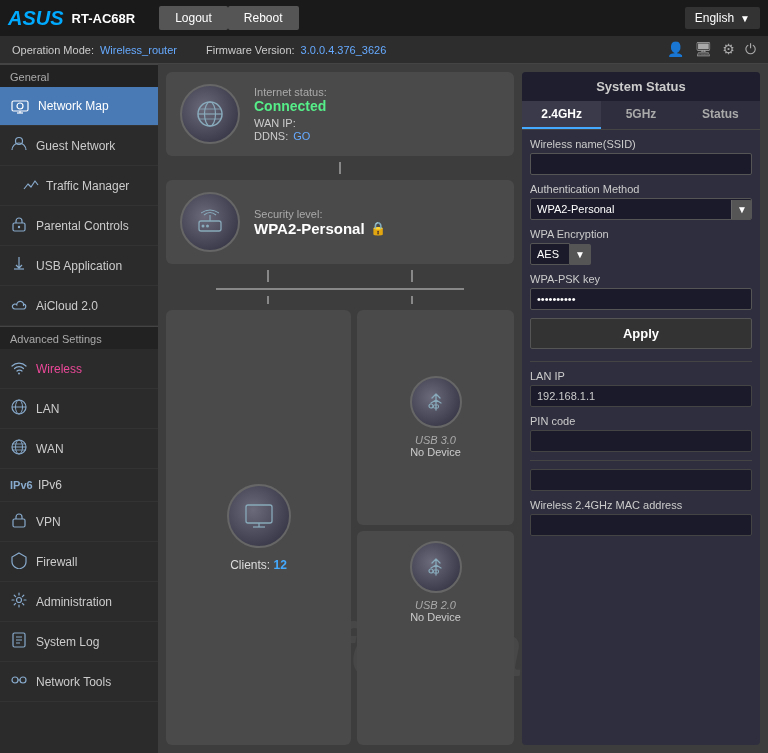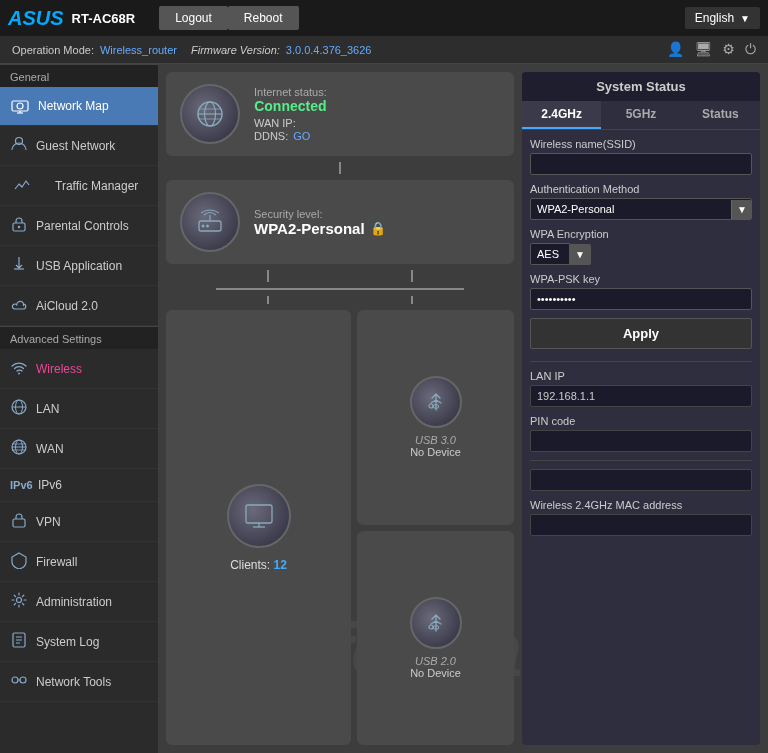--- a/index.html
+++ b/index.html
@@ -24,21 +24,21 @@
   </div>
   <div style="margin-left:auto;display:flex;align-items:center;background:#333;color:#fff;padding:4px 10px;border-radius:2px;gap:6px;cursor:pointer;font-size:12px;">
     <span>English</span>
     <span style="font-size:10px;">▼</span>
   </div>
 </div>
 
 <div style="background:#2d2d2d;padding:4px 12px;color:#ccc;font-size:11px;display:flex;align-items:center;gap:6px;border-bottom:1px solid #444;height:28px;">
   <span>Operation Mode:</span>
   <a style="color:#6af;text-decoration:none;">Wireless_router</a>
-  <span style="margin-left:8px;font-style:italic;">Firmware Version:</span>
+  <span style="margin-left:23px;">Firmware Version:</span>
   <a style="color:#6af;text-decoration:none;">3.0.0.4.376_3626</a>
   <div style="margin-left:auto;display:flex;gap:10px;">
     <span style="color:#aaa;font-size:14px;cursor:pointer;">👤</span>
     <span style="color:#aaa;font-size:14px;cursor:pointer;">🖥</span>
     <span style="color:#aaa;font-size:14px;cursor:pointer;">⚙</span>
     <span style="color:#aaa;font-size:14px;cursor:pointer;">⏻</span>
   </div>
 </div>
 
 <div style="display:flex;height:689px;">
@@ -63,21 +63,21 @@
     <div style="display:flex;align-items:center;gap:8px;padding:9px 10px;color:#ccc;cursor:pointer;font-size:12px;border-bottom:1px solid #333;">
       <span style="font-size:14px;color:#88aacc;">
         <svg width="18" height="18" viewBox="0 0 18 18" fill="none">
             <circle cx="9" cy="6" r="3.5" stroke="#88aacc" stroke-width="1.2" fill="none"></circle>
             <path d="M2 15c0-3.866 3.134-7 7-7s7 3.134 7 7" stroke="#88aacc" stroke-width="1.2" fill="none"></path>
           </svg>
       </span>
       <span>Guest Network</span>
     </div>
 
-    <div style="display:flex;align-items:center;gap:24px;padding:9px 13px;color:#ccc;cursor:pointer;font-size:12px;border-bottom:1px solid #333;">
+    <div style="display:flex;align-items:center;gap:6px;padding:9px 22px;color:#ccc;cursor:pointer;font-size:12px;border-bottom:1px solid #333;">
       <span style="font-size:14px;color:#88aacc;">
         <svg width="18" height="18" viewBox="0 0 18 18" fill="none">
             <path d="M2 14l4-5 3 3 4-6 3 4" stroke="#88aacc" stroke-width="1.2" fill="none" stroke-linejoin="round"></path>
           </svg>
       </span>
       <span>Traffic Manager</span>
     </div>
 
     <div style="display:flex;align-items:center;gap:8px;padding:9px 10px;color:#ccc;cursor:pointer;font-size:12px;border-bottom:1px solid #333;">
       <span style="font-size:14px;color:#88aacc;">
@@ -220,21 +220,21 @@
             <svg width="32" height="32" viewBox="0 0 32 32" fill="none">
               <circle cx="16" cy="16" r="12" stroke="#8ab" stroke-width="1.5" fill="none"></circle>
               <ellipse cx="16" cy="16" rx="5.5" ry="12" stroke="#8ab" stroke-width="1.2" fill="none"></ellipse>
               <line x1="4" y1="16" x2="28" y2="16" stroke="#8ab" stroke-width="1.2"></line>
               <line x1="5" y1="11" x2="27" y2="11" stroke="#8ab" stroke-width="0.8"></line>
               <line x1="5" y1="21" x2="27" y2="21" stroke="#8ab" stroke-width="0.8"></line>
             </svg>
           </div>
           <div>
             <div style="color:#aaa;font-size:11px;">Internet status:</div>
-            <div style="color:#55ee88;font-size:14px;font-weight:bold;text-align:center;">Connected</div>
+            <div style="color:#55ee88;font-size:14px;font-weight:bold;">Connected</div>
             <div style="color:#ccc;font-size:11px;margin-top:3px;">WAN IP:</div>
             <div style="color:#ccc;font-size:11px;margin-top:1px;">
               <span>DDNS:</span>
               <a style="color:#6af;text-decoration:none;margin-left:2px;">GO</a>
             </div>
           </div>
         </div>
 
         <div style="display:flex;justify-content:center;">
           <div style="width:2px;height:12px;background:#888;"></div>
@@ -297,21 +297,21 @@
                 <svg width="28" height="28" viewBox="0 0 28 28" fill="none">
                   <path d="M14 6v16M14 6l-4 4M14 6l4 4M14 12l-5 3M14 12l5 3" stroke="#8ab" stroke-width="1.3" stroke-linecap="round" stroke-linejoin="round"></path>
                   <circle cx="9" cy="18" r="2" stroke="#8ab" stroke-width="1.2" fill="none"></circle>
                   <rect x="11.5" y="17" width="5" height="3" rx="0.5" stroke="#8ab" stroke-width="1.0" fill="none"></rect>
                 </svg>
               </div>
               <div style="color:#aaa;font-size:11px;font-style:italic;">USB 3.0</div>
               <div style="color:#ccc;font-size:11px;">No Device</div>
             </div>
 
-            <div style="background:#4a4a4a;border-radius:6px;padding:10px;display:flex;flex-direction:column;align-items:center;justify-content:center;flex:1;cursor:pointer;">
+            <div style="background:#4a4a4a;border-radius:6px;padding:10px;display:flex;flex-direction:column;align-items:center;flex:1;cursor:pointer;">
               <div style="width:52px;height:52px;border-radius:50%;background:radial-gradient(circle at 40% 40%, #6a6a7a, #2a2a3a);border:2px solid #666;display:flex;align-items:center;justify-content:center;margin-bottom:6px;">
                 <svg width="28" height="28" viewBox="0 0 28 28" fill="none">
                   <path d="M14 6v16M14 6l-4 4M14 6l4 4M14 12l-5 3M14 12l5 3" stroke="#8ab" stroke-width="1.3" stroke-linecap="round" stroke-linejoin="round"></path>
                   <circle cx="9" cy="18" r="2" stroke="#8ab" stroke-width="1.2" fill="none"></circle>
                   <rect x="11.5" y="17" width="5" height="3" rx="0.5" stroke="#8ab" stroke-width="1.0" fill="none"></rect>
                 </svg>
               </div>
               <div style="color:#aaa;font-size:11px;font-style:italic;">USB 2.0</div>
               <div style="color:#ccc;font-size:11px;">No Device</div>
             </div>

